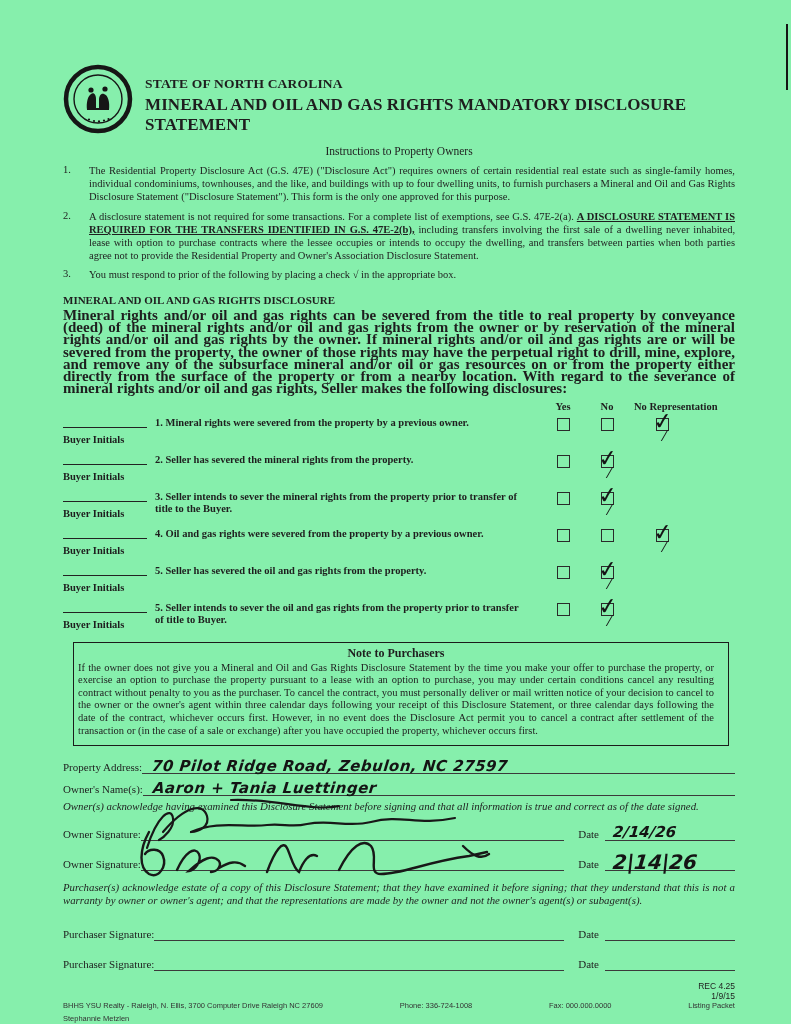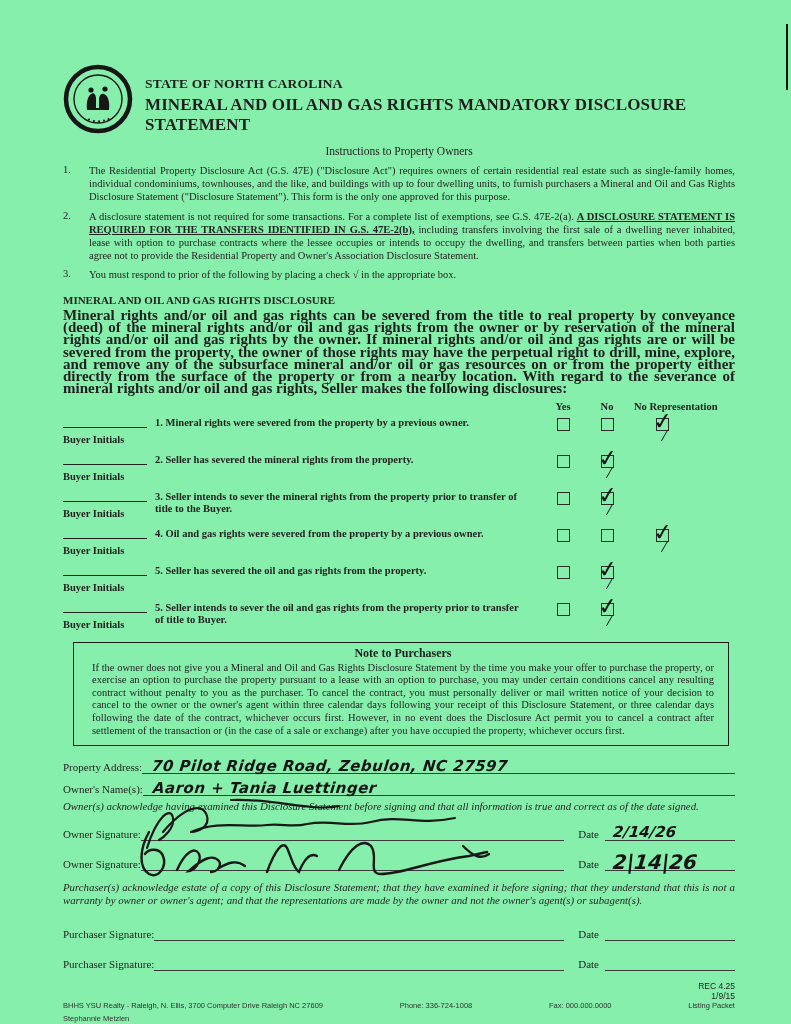--- a/index.html
+++ b/index.html
@@ -50,21 +50,21 @@
   .checked .cb::after {
     content:"✓"; position:absolute; left:-4px; top:-11px; font-size:23px; font-weight:bold;
     color:#141414; transform:rotate(-6deg); font-family:"DejaVu Sans", sans-serif;
   }
   .checked .cb::before {
     content:""; position:absolute; left:1px; top:11px; width:6px; height:11px;
     border-right:1.8px solid #161616; transform:skewX(-30deg);
   }
 
   
-  .note-box { border:1.6px solid #1b1b1b; margin:6px 6px 8px 10px; padding:3px 14px 8px 18px; }
+  .note-box { border:1.6px solid #1b1b1b; margin:6px 6px 8px 10px; padding:3px 14px 8px 4px; }
   .note-h { text-align:center; font-weight:bold; font-size:12px; margin-bottom:1px; }
   .note-b { font-size:10.5px; line-height:12.6px; text-align:justify; }
 
   
   .fline { display:flex; align-items:flex-end; margin-bottom:2px;justify-content:flex-end; }
   .flabel { font-size:11px; white-space:nowrap; padding-bottom:1px; }
   .wline { position:relative; flex:1; border-bottom:1.3px solid #3a3a3a; height:20px; }
   .hand {
     position:absolute; left:10px; bottom:-2px; white-space:nowrap;
     font-family:"DejaVu Sans", sans-serif; font-style:italic; font-weight:bold;

